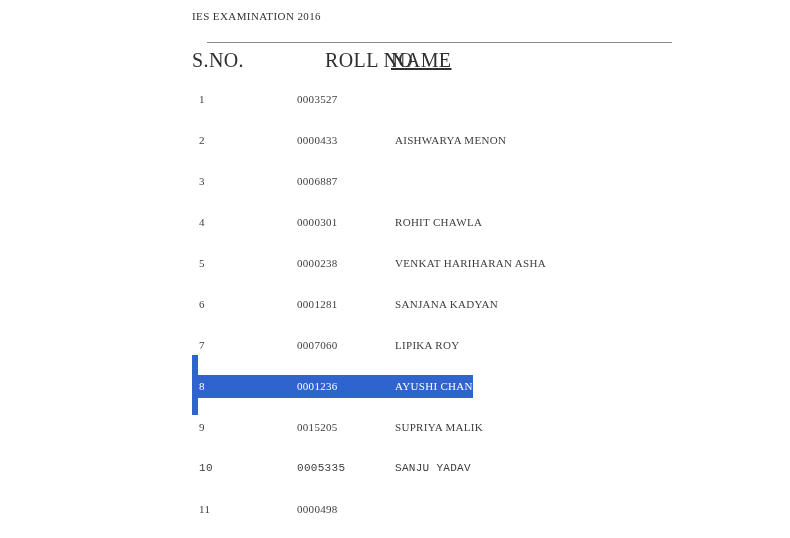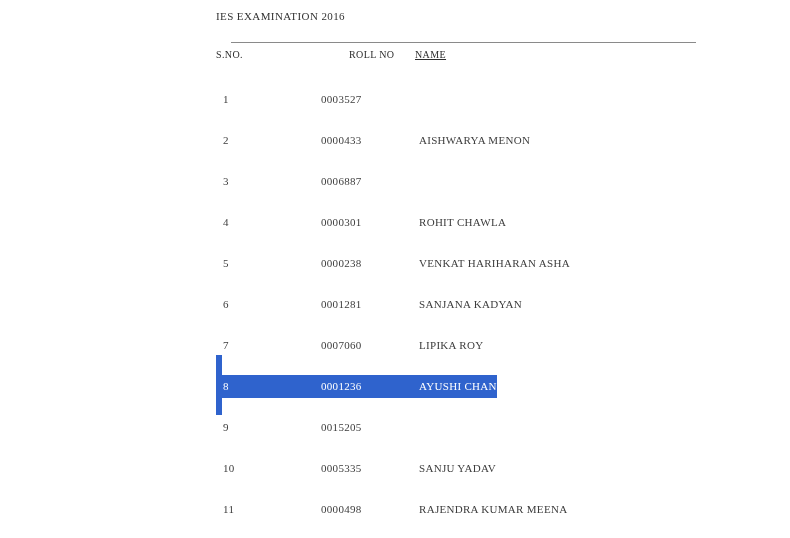--- a/index.html
+++ b/index.html
@@ -10,21 +10,21 @@
   .page {
     position: relative;
     width: 790px;
     height: 538px;
     background: #ffffff;
     overflow: hidden;
     font-family: "Liberation Serif", "DejaVu Serif", serif;
   }
   .content {
     position: absolute;
-    left: 216px;
+    left: 192px;
     top: 0;
     width: 540px;
     height: 412px;
   }
   .doc-title {
     position: absolute;
     left: 0;
     top: 10px;
     font-size: 11px;
     letter-spacing: 0.4px;
@@ -38,21 +38,21 @@
     width: 465px;
     height: 0;
     border-top: 1px solid #8a8a8a;
   }
   .col-headers {
     position: absolute;
     left: 0;
     top: 49px;
     width: 480px;
     height: 16px;
-    font-size: 10px;
+    font-size: 20px;
     color: #2e2e2e;
     letter-spacing: 0.4px;
   }
   .col-headers .col { position: absolute; white-space: nowrap; }
   .col-headers .col.sno  { left: 0; }
   .col-headers .col.roll { left: 92px; margin-left: 41px; }
   .col-headers .col.name { left: 199px; text-decoration: underline; }
 
   .row {
     position: absolute;
@@ -134,27 +134,27 @@
           <span class="name-cell">LIPIKA ROY</span>
         </div>
         <div class="row selected" style="top: 375px; background: rgb(47, 99, 205); color: rgb(255, 255, 255);">
           <span class="sno-cell">8</span>
           <span class="roll-cell">0001236</span>
           <span class="name-cell">AYUSHI CHAND</span>
         </div>
         <div class="row" style="top: 416px;">
           <span class="sno-cell">9</span>
           <span class="roll-cell">0015205</span>
+          <span class="name-cell">SUPRIYA MALIK</span>
         </div>
-        <div class="row" style="top: 457px;">
+        <div class="row" style="top: 457px; font-family: Liberation Mono, monospace;">
           <span class="sno-cell">10</span>
           <span class="roll-cell">0005335</span>
           <span class="name-cell">SANJU YADAV</span>
         </div>
         <div class="row" style="top: 498px;">
           <span class="sno-cell">11</span>
           <span class="roll-cell">0000498</span>
-          <span class="name-cell">RAJENDRA KUMAR MEENA</span>
         </div>
       </div>
 
   </div>
 </div>
 
 </body></html>

